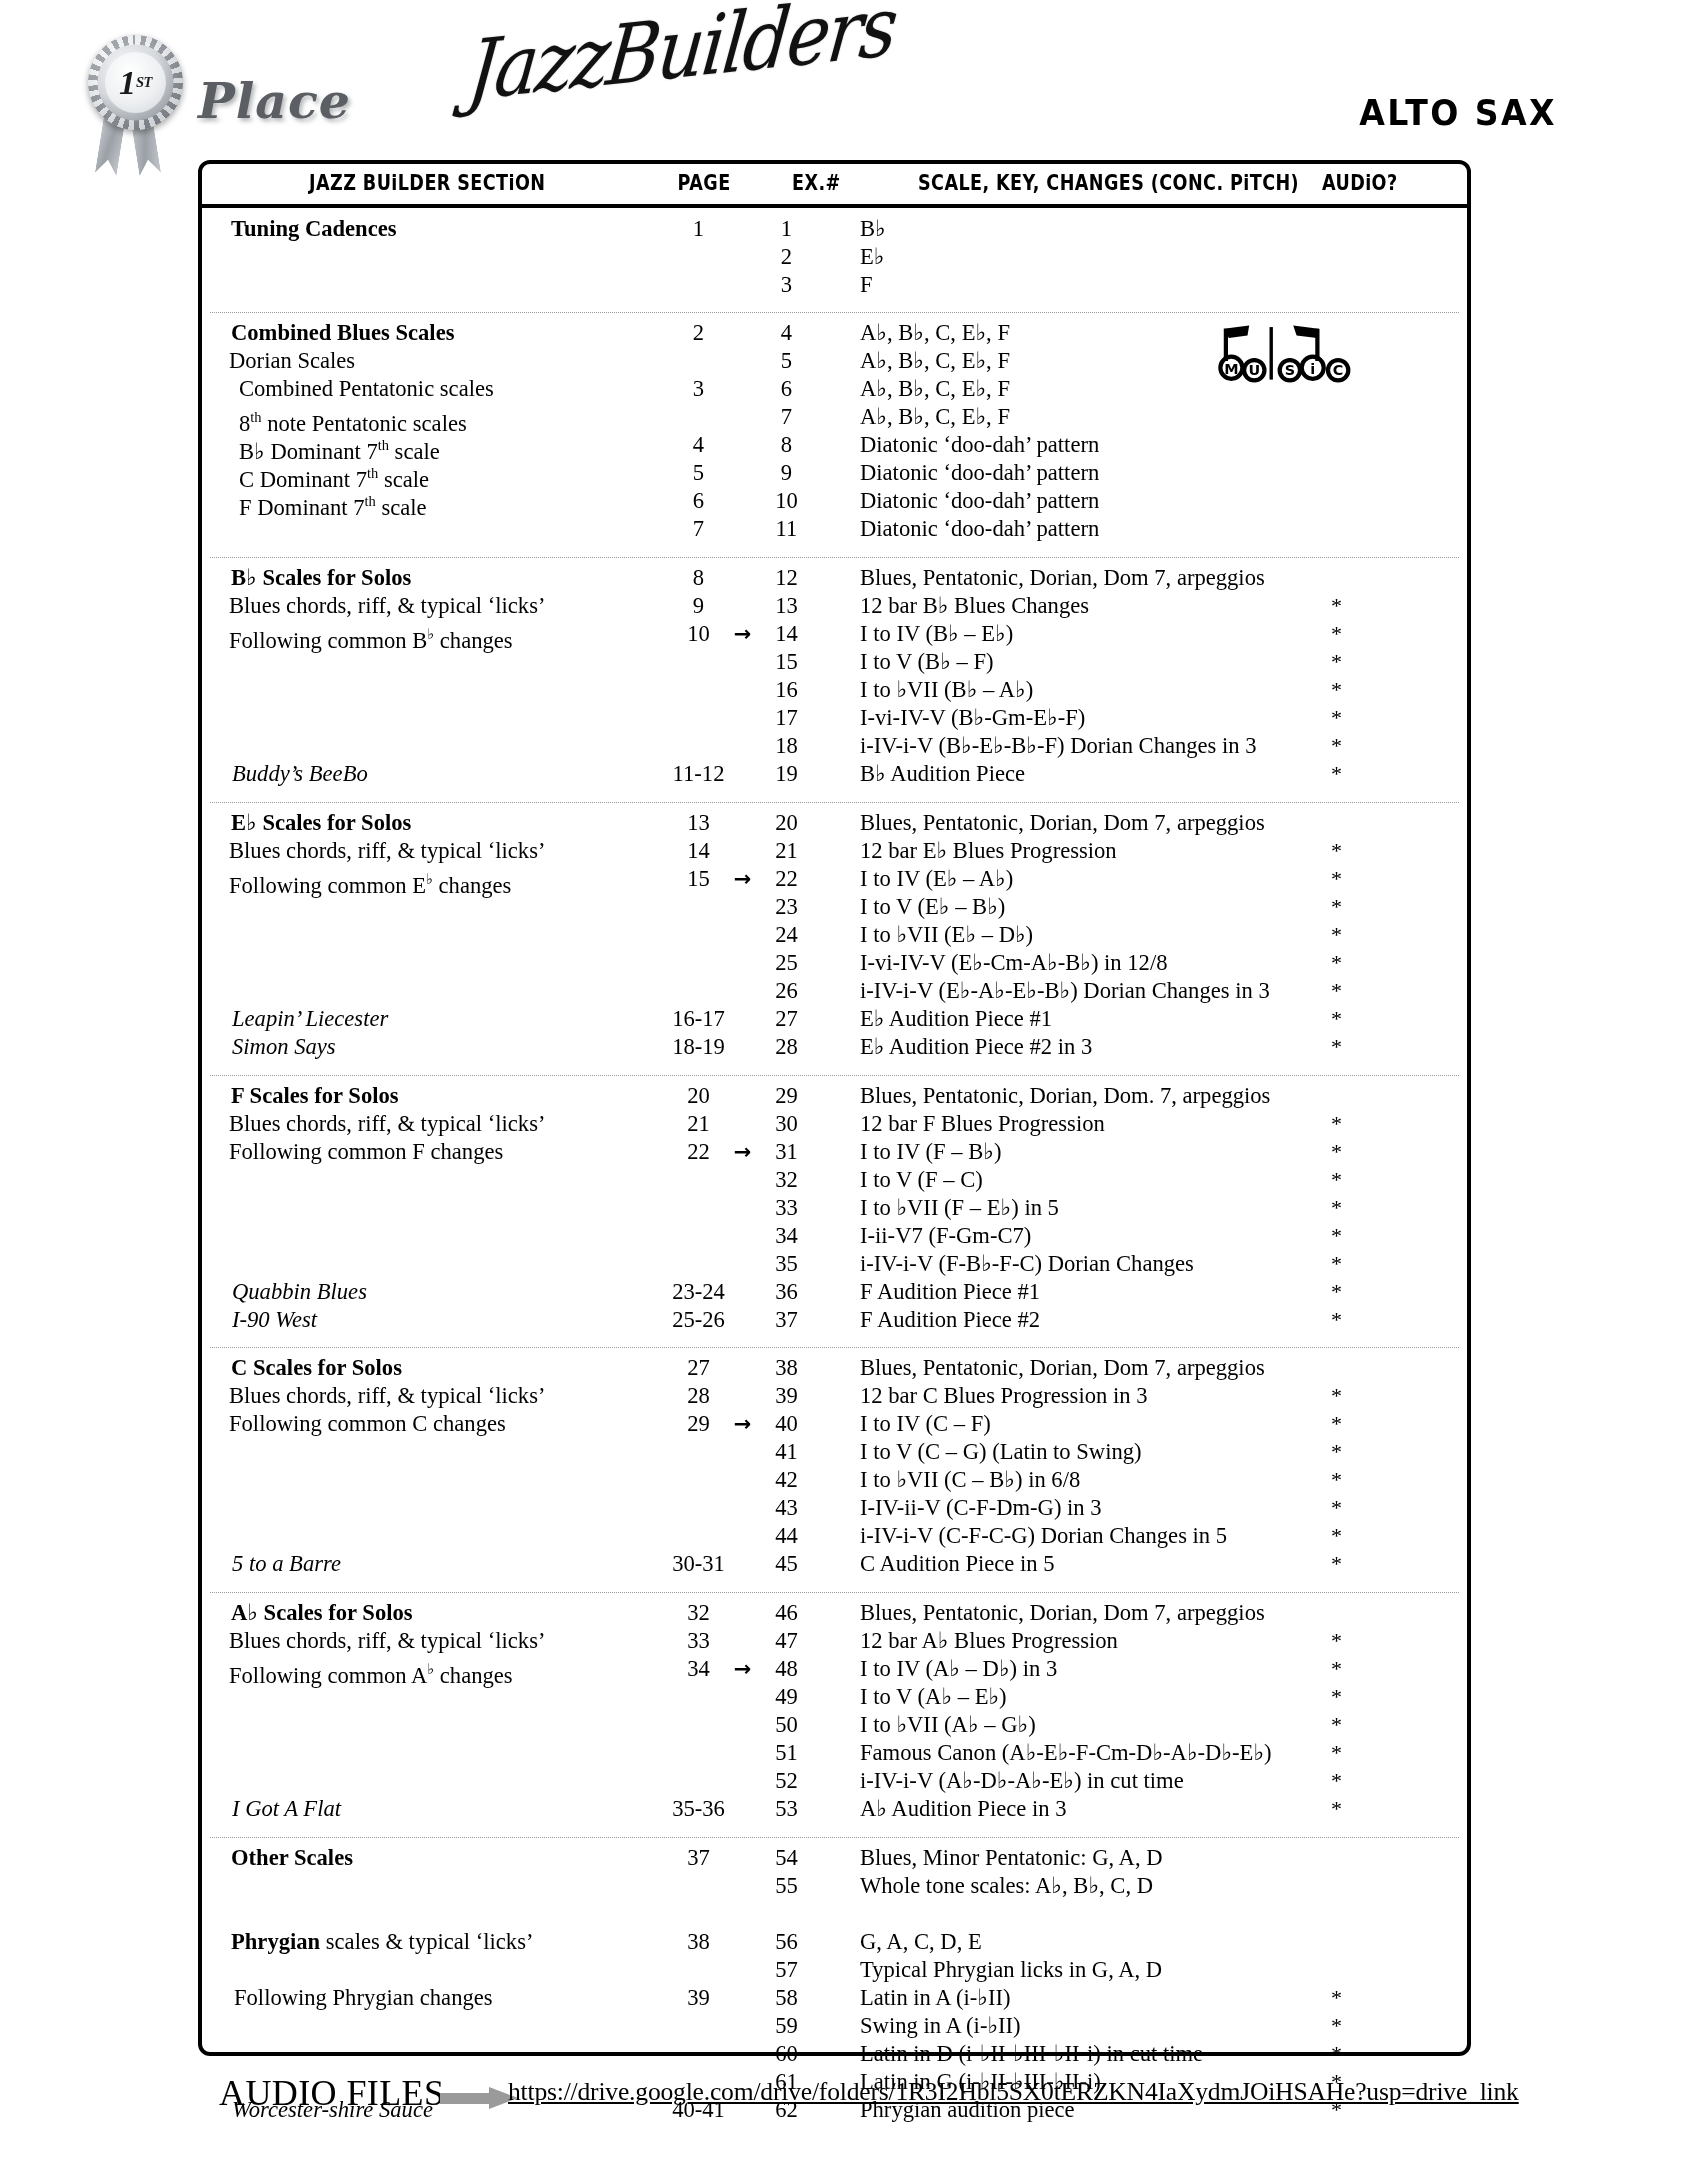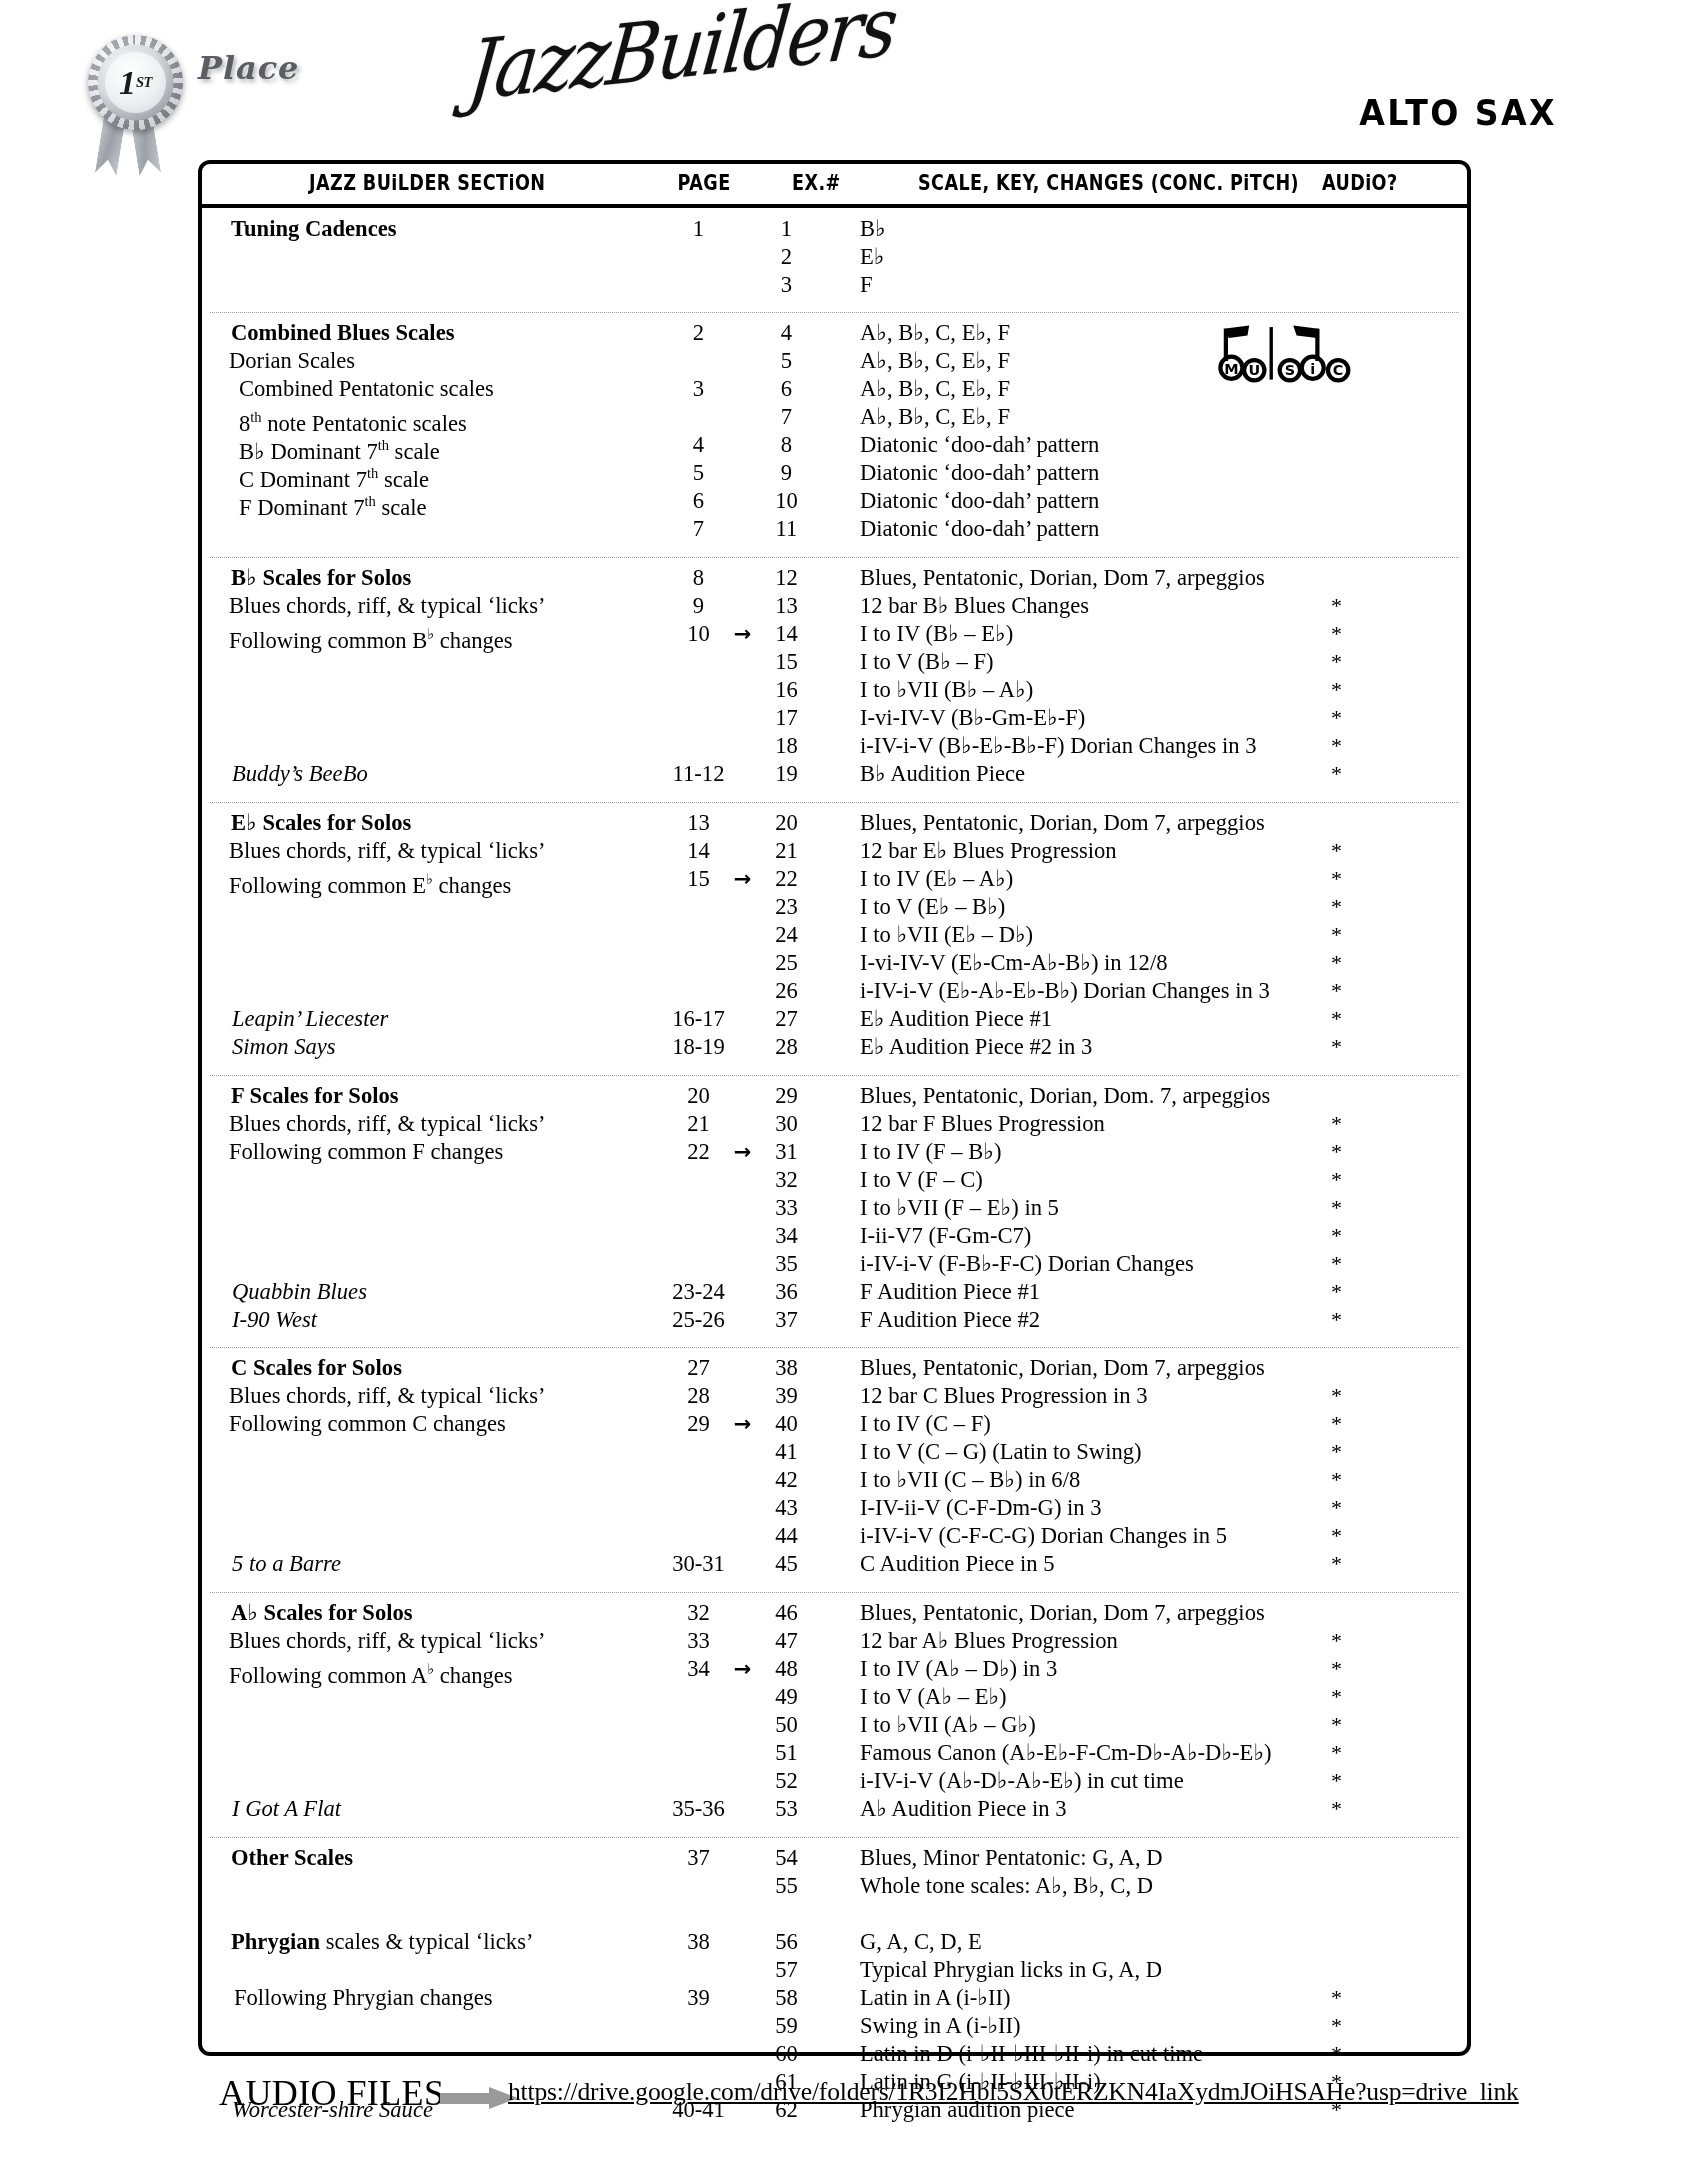--- a/index.html
+++ b/index.html
@@ -79,25 +79,25 @@
     font-style: italic;
     font-size: 14.5px;
     vertical-align: super;
     color: #1a1a1a;
     letter-spacing: -0.4px;
     text-align: center;
   }
 
   #place-word {
     position: absolute;
-    left: 198px; top: 49px;
+    left: 198px; top: 72px;
     font-family: "DejaVu Serif", serif;
     font-style: italic;
     font-weight: bold;
-    font-size: 32px;
+    font-size: 49px;
     color: #5b5f63;
     text-shadow: 2.6px 3.4px 4.3px rgba(120,125,130,.55);
     letter-spacing: 0.9px;
   }
 
   #brand-script {
     position: absolute;
     left: 464px; top: 34px;
     font-family: "DejaVu Serif", serif;
     font-style: italic;

